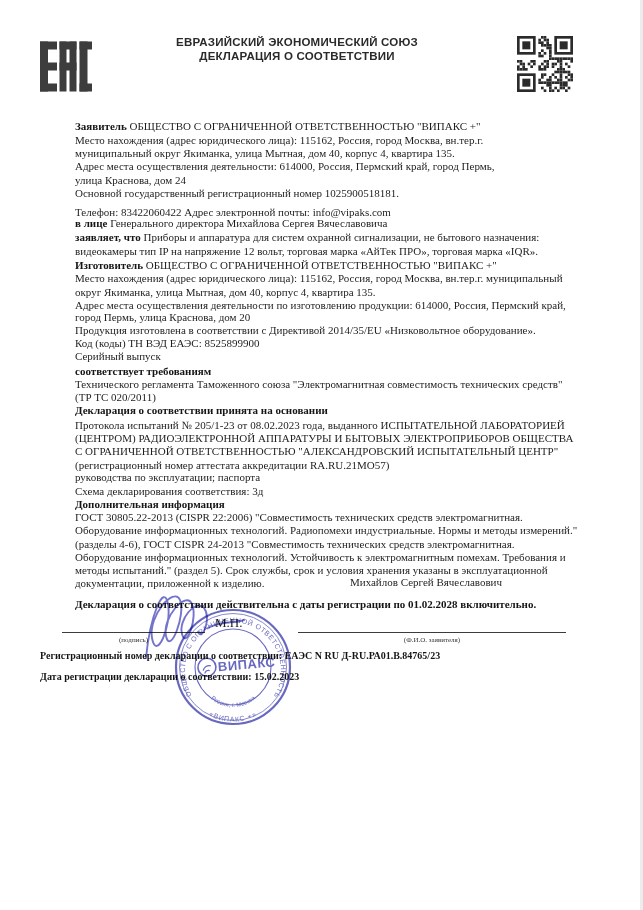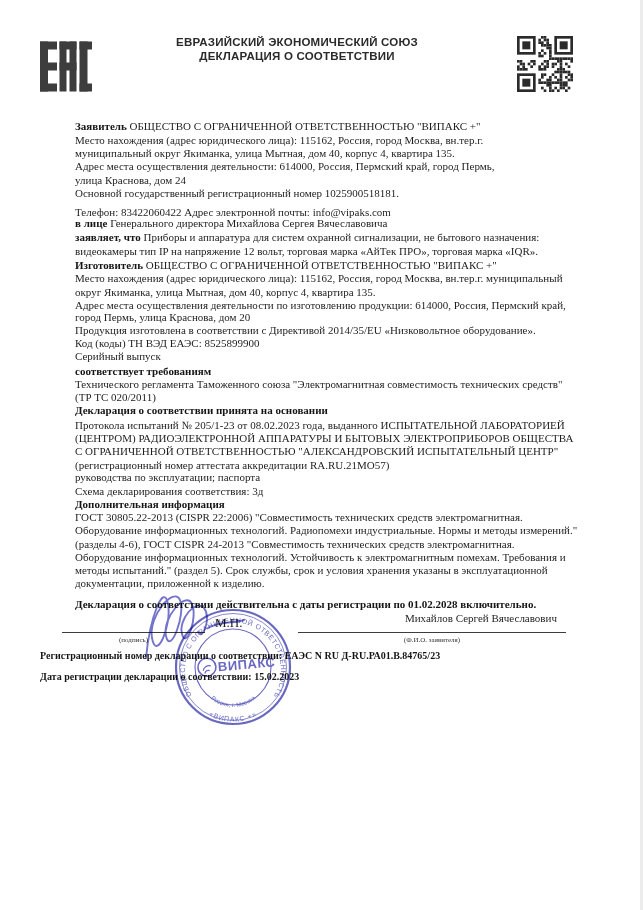--- a/index.html
+++ b/index.html
@@ -13,21 +13,21 @@
         font-family:"Liberation Sans","DejaVu Sans",sans-serif;font-weight:bold;
         font-size:11.5px;line-height:13.5px;color:#2a2a2a;letter-spacing:.2px;}
   .qr{position:absolute;left:517px;top:36px;width:56px;height:56px;}
   
   .ln{position:absolute;left:40px;white-space:nowrap;font-size:11px;line-height:13px;color:#1e1e1e;}
   .ln b{font-weight:bold;color:#151515;margin-left:35px;}
   
   .mp{position:absolute;left:215px;top:615px;font-size:13px;}
   .sig-line{position:absolute;border-top:1.2px solid #3c3c3c;height:0;}
   .sig-cap{position:absolute;font-size:7px;color:#333;text-align:center;}
-  .fio-name{position:absolute;left:295px;top:612px;width:262px;text-align:right;font-size:11px;}
+  .fio-name{position:absolute;left:295px;top:576px;width:262px;text-align:center;font-size:11px;}
   
   .foot{position:absolute;left:40px;white-space:nowrap;font-size:10px;font-weight:bold;color:#151515;}
   
   .stamp{position:absolute;left:163px;top:597px;width:140px;height:140px;
          mix-blend-mode:multiply;opacity:.88;}
   .autograph{position:absolute;left:128px;top:574px;width:136px;height:102px;
          mix-blend-mode:multiply;opacity:.85;}
 </style>
 </head>
 <body>

